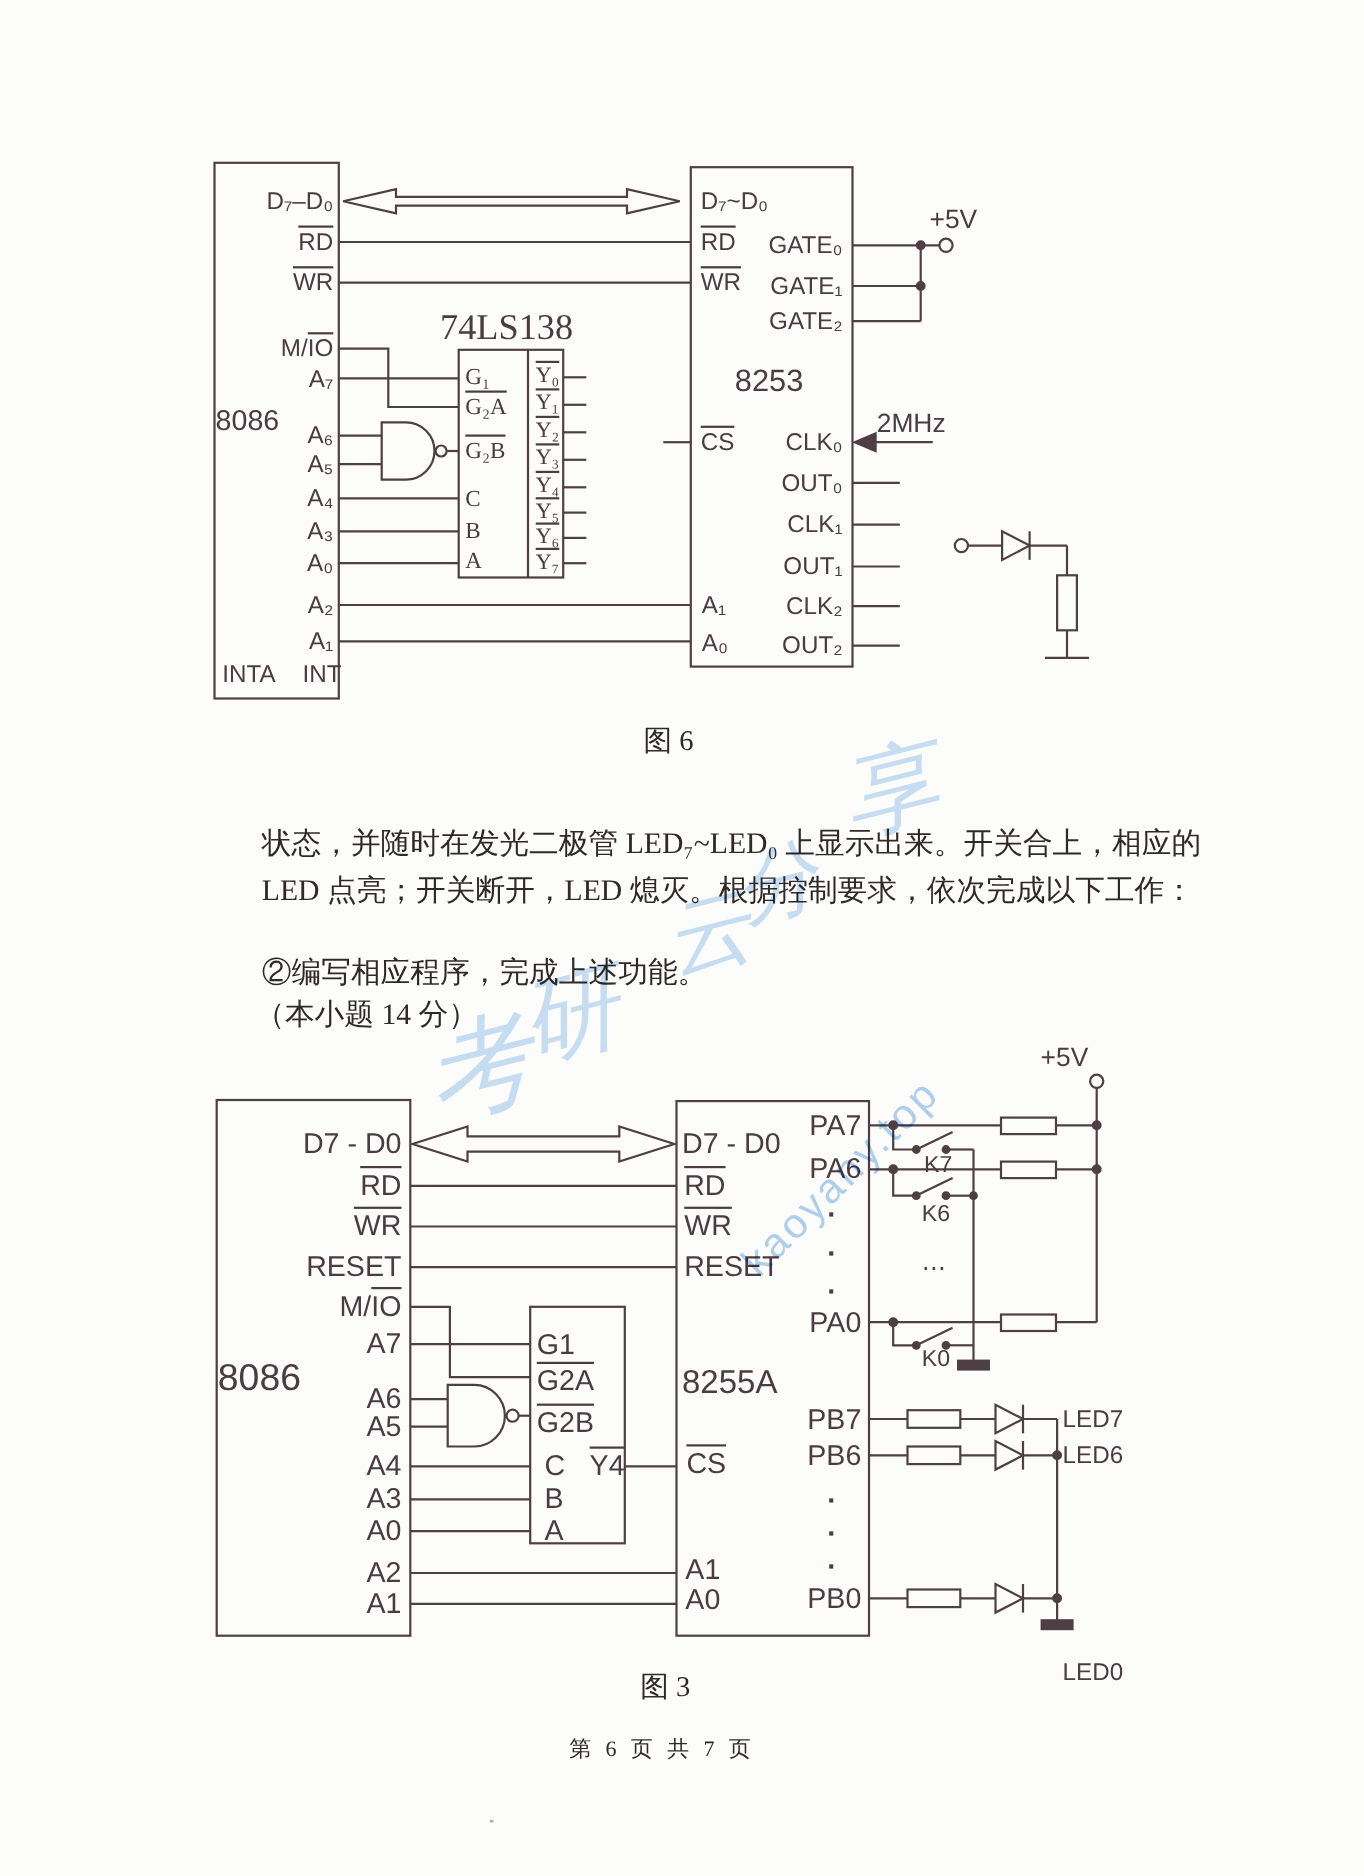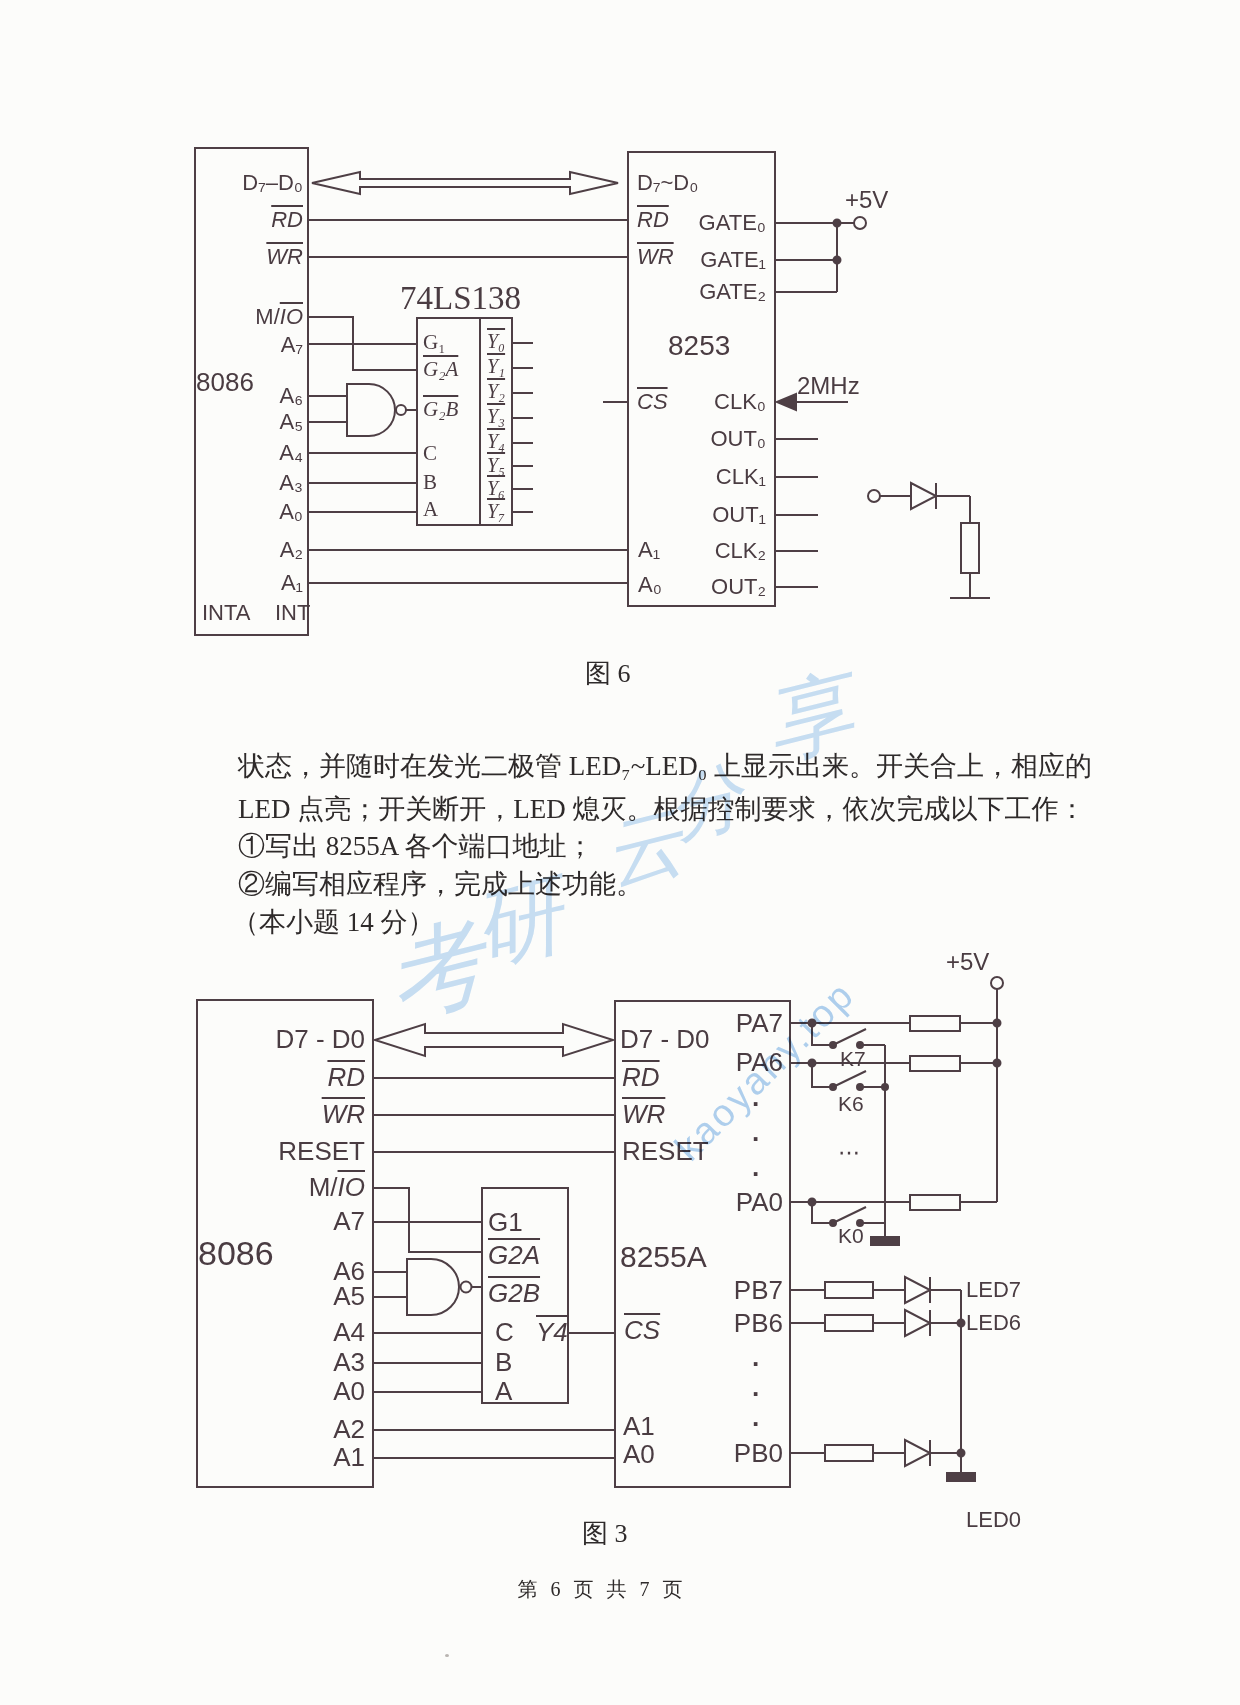--- a/index.html
+++ b/index.html
@@ -2,21 +2,21 @@
 <html><head>
 <meta charset="utf-8">
 <style>
   html,body{margin:0;padding:0;}
   #page{position:relative;width:1240px;height:1705px;background:#fcfcfa;overflow:hidden;
         font-family:"Liberation Sans",sans-serif;}
   svg{position:absolute;left:0;top:0;z-index:1;}
   .lb{position:absolute;z-index:2;font:22px "Liberation Sans",sans-serif;color:#4a3c42;
       white-space:nowrap;line-height:1.15;}
   .sf{font-family:"Liberation Serif","DejaVu Serif",serif;}
-  .ov{text-decoration:overline;text-decoration-thickness:1.5px;font-style:italic;}
+  .ov{text-decoration:overline;text-decoration-thickness:1.5px;}
   .big{font-size:26px;}
   .txt{position:absolute;z-index:2;font-family:"Liberation Serif","DejaVu Serif",serif;
        font-size:27px;color:#2e2a2a;white-space:nowrap;}
   .wm{position:absolute;z-index:3;pointer-events:none;mix-blend-mode:multiply;
       color:#9cc6ee;font-family:"Liberation Serif","DejaVu Serif",serif;}
   .wmchar{opacity:.55;font-style:italic;}
   .speck{position:absolute;z-index:2;width:4px;height:3px;border-radius:50%;background:#b9b4b0;}
 </style>
 </head>
 <body>
@@ -236,21 +236,20 @@
   <span class="lb" style="right:474px;top:464px">CLK₁</span>
   <span class="lb" style="right:474px;top:502px">OUT₁</span>
   <span class="lb" style="right:474px;top:538px">CLK₂</span>
   <span class="lb" style="right:474px;top:574px">OUT₂</span>
   <span class="lb" style="left:845px;top:186px;font-size:24px">+5V</span>
   <span class="lb" style="left:797px;top:372px;font-size:24px">2MHz</span>
   <span class="txt" style="left:585px;top:656px;font-size:26px">图 6</span>
 
   <div class="txt" style="left:238px;top:748px">状态，并随时在发光二极管 LED₇~LED₀ 上显示出来。开关合上，相应的</div>
   <div class="txt" style="left:238px;top:791px">LED 点亮；开关断开，LED 熄灭。根据控制要求，依次完成以下工作：</div>
-  <div class="txt" style="left:238px;top:828px">①写出 8255A 各个端口地址；</div>
   <div class="txt" style="left:238px;top:866px">②编写相应程序，完成上述功能。</div>
   <div class="txt" style="left:232px;top:904px">（本小题 14 分）</div>
 
   <span class="lb" style="left:198px;top:1234px;font-size:34px">8086</span>
   <span class="lb big" style="right:875px;top:1025px">D7 - D0</span>
   <span class="lb big ov" style="right:875px;top:1063px">RD</span>
   <span class="lb big ov" style="right:875px;top:1100px">WR</span>
   <span class="lb big" style="right:875px;top:1137px">RESET</span>
   <span class="lb big" style="right:875px;top:1173px"><span>M/</span><span class="ov">IO</span></span>
   <span class="lb big" style="right:875px;top:1207px">A7</span>

